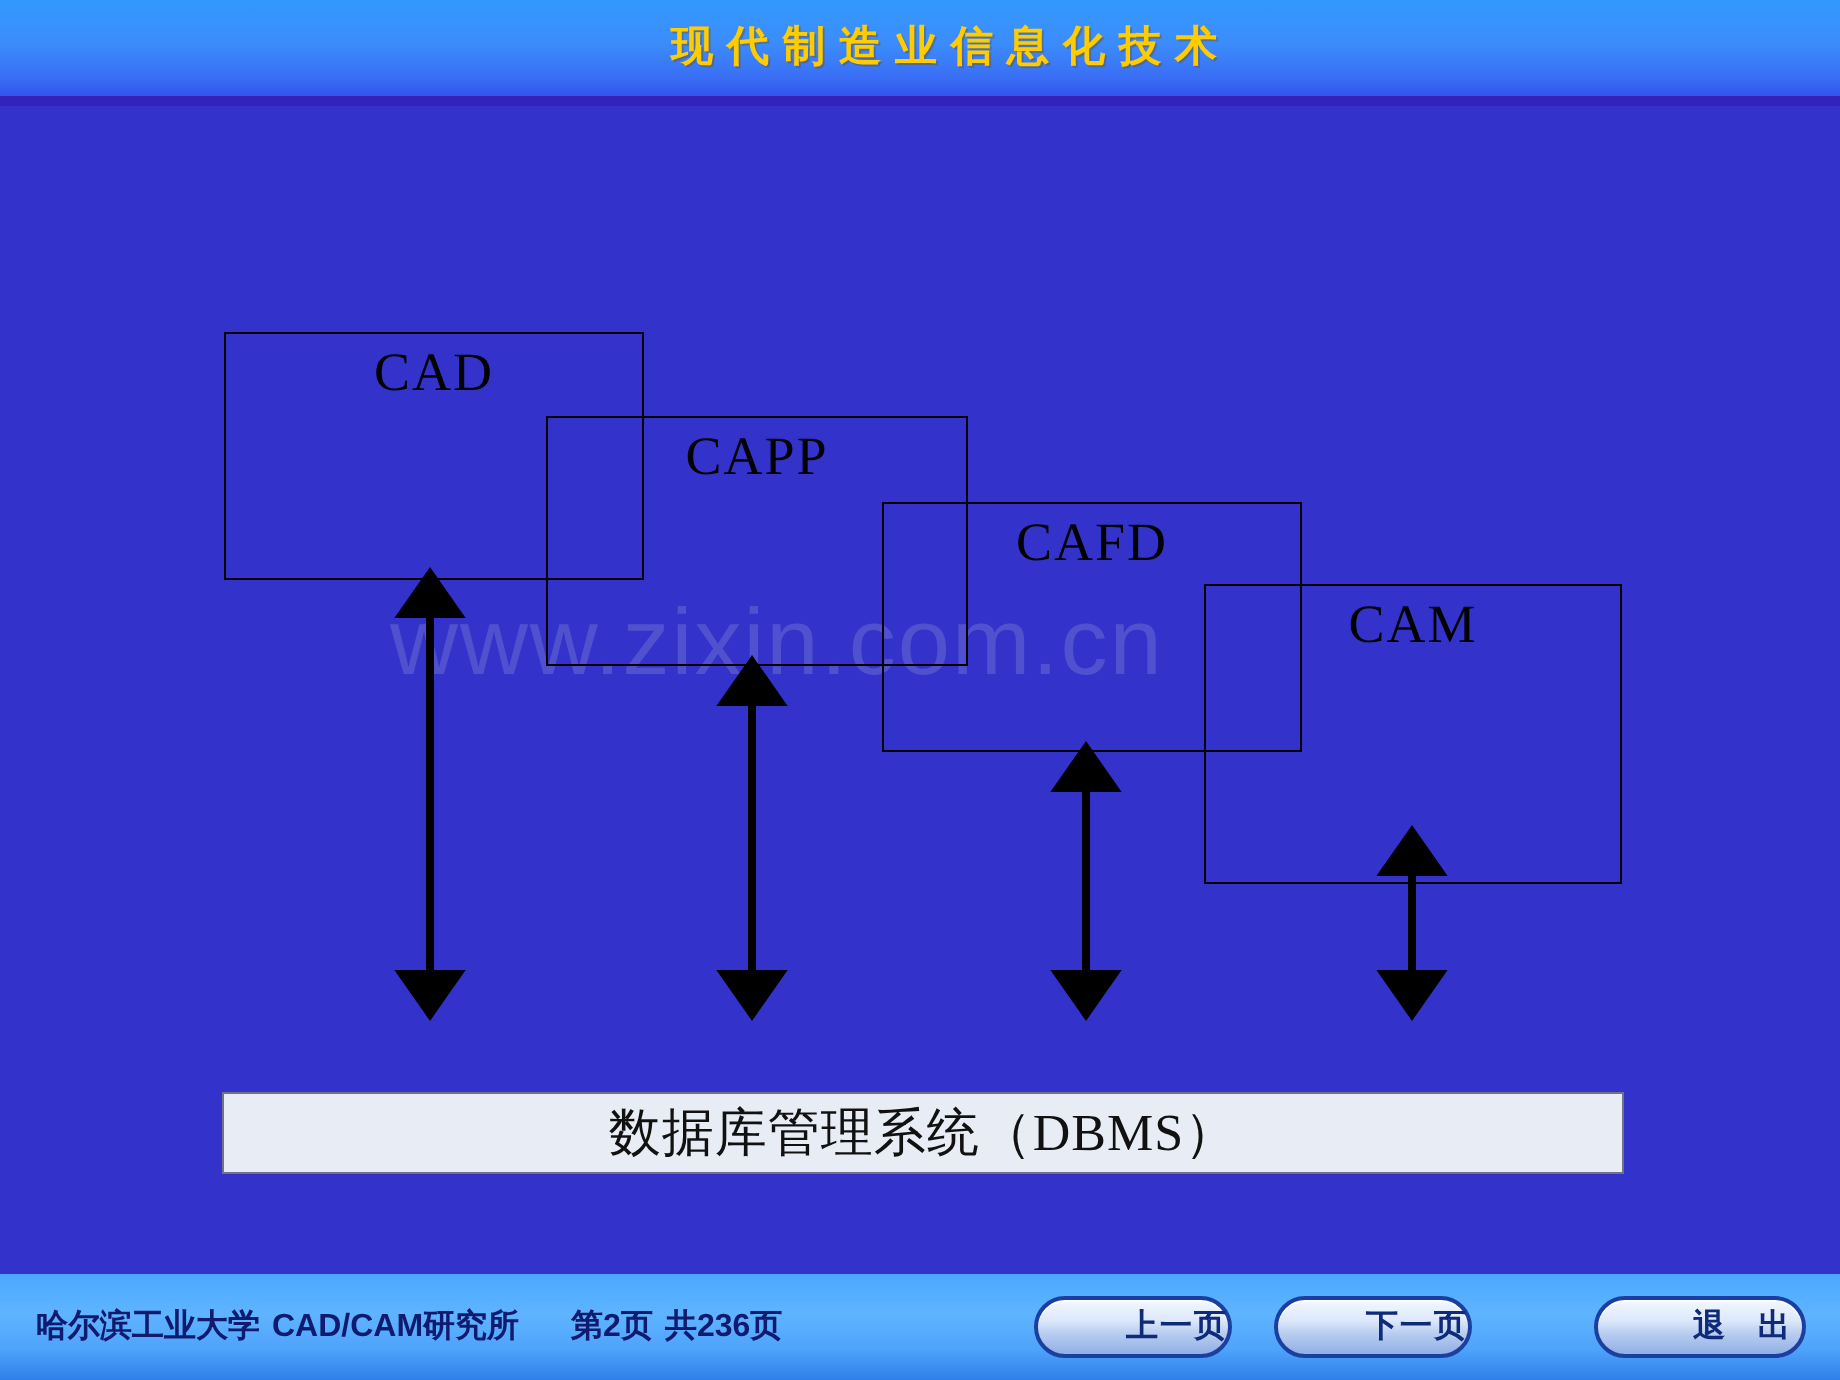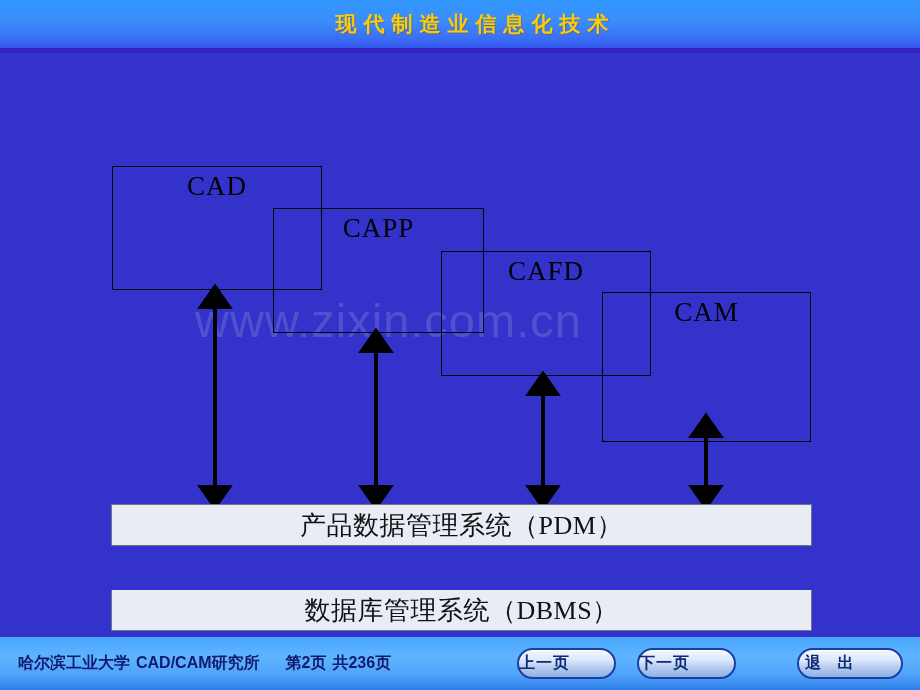--- a/index.html
+++ b/index.html
@@ -148,21 +148,21 @@
   .navbtn {
     position: absolute;
     top: 11px;
     height: 31px;
     border-radius: 16px;
     border: 2px solid #1b3fa0;
     background: linear-gradient(to bottom, #f4f8ff 0%, #dce8fb 38%, #b9cdf0 62%, #8fb0e4 100%);
     box-shadow: inset 0 1px 0 rgba(255,255,255,0.9);
     display: flex;
     align-items: center;
-    justify-content: flex-start;
+    justify-content: flex-end;
     box-sizing: border-box;
   }
   .navbtn-label {
     font-family: "Liberation Sans", sans-serif;
     font-weight: bold;
     font-size: 16px;
     color: #0e2a78;
     letter-spacing: 1px;
     white-space: nowrap;
   }
@@ -225,23 +225,20 @@
     </div>
 
     <div class="obox" style="left:441px; top:198px; width:210px; height:125px;">
       <div class="obox-label">CAFD</div>
     </div>
 
     <div class="obox" style="left:602px; top:239px; width:209px; height:150px;">
       <div class="obox-label">CAM</div>
     </div>
 
-    <div class="bar" style="top:451px; height:42px;">
-      <span class="bar-label">产品数据管理系统（PDM）</span>
-    </div>
 
     <div class="bar" style="top:493px; height:41px;">
       <span class="bar-label">数据库管理系统（DBMS）</span>
     </div>
 
 
   </div>
 
   <div class="footer">
 

